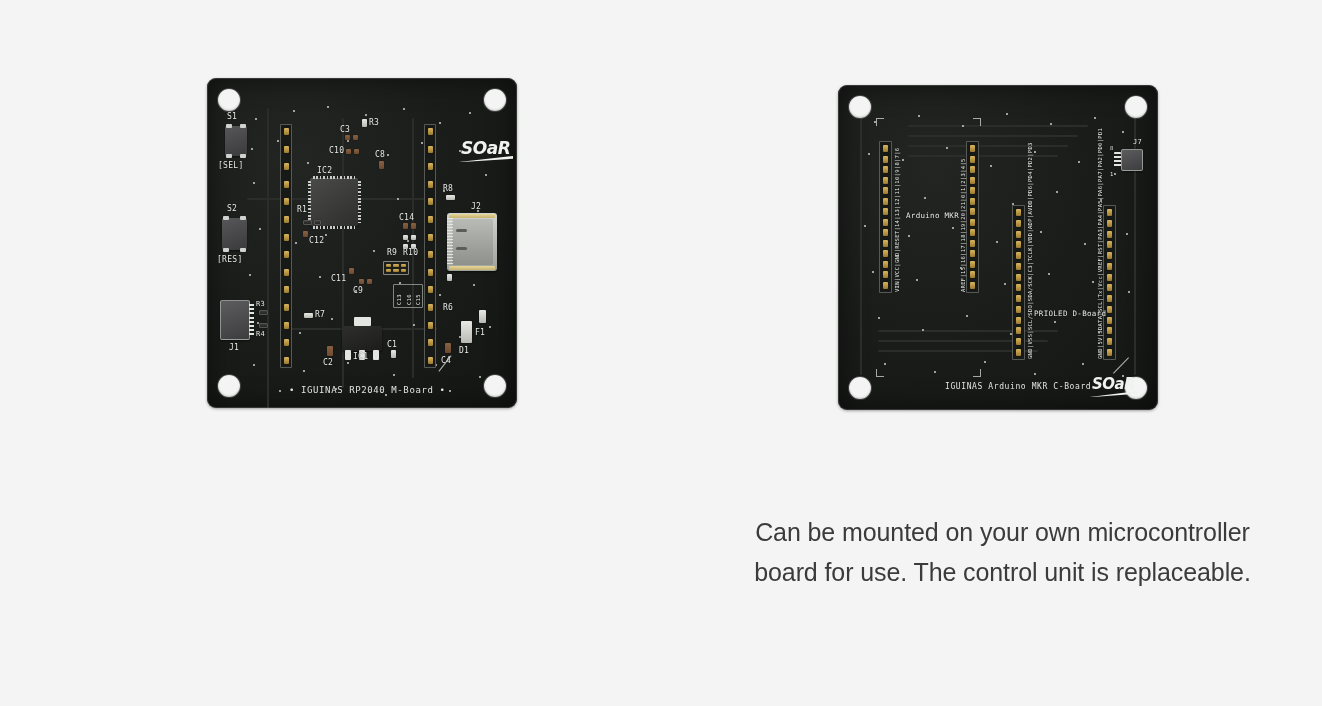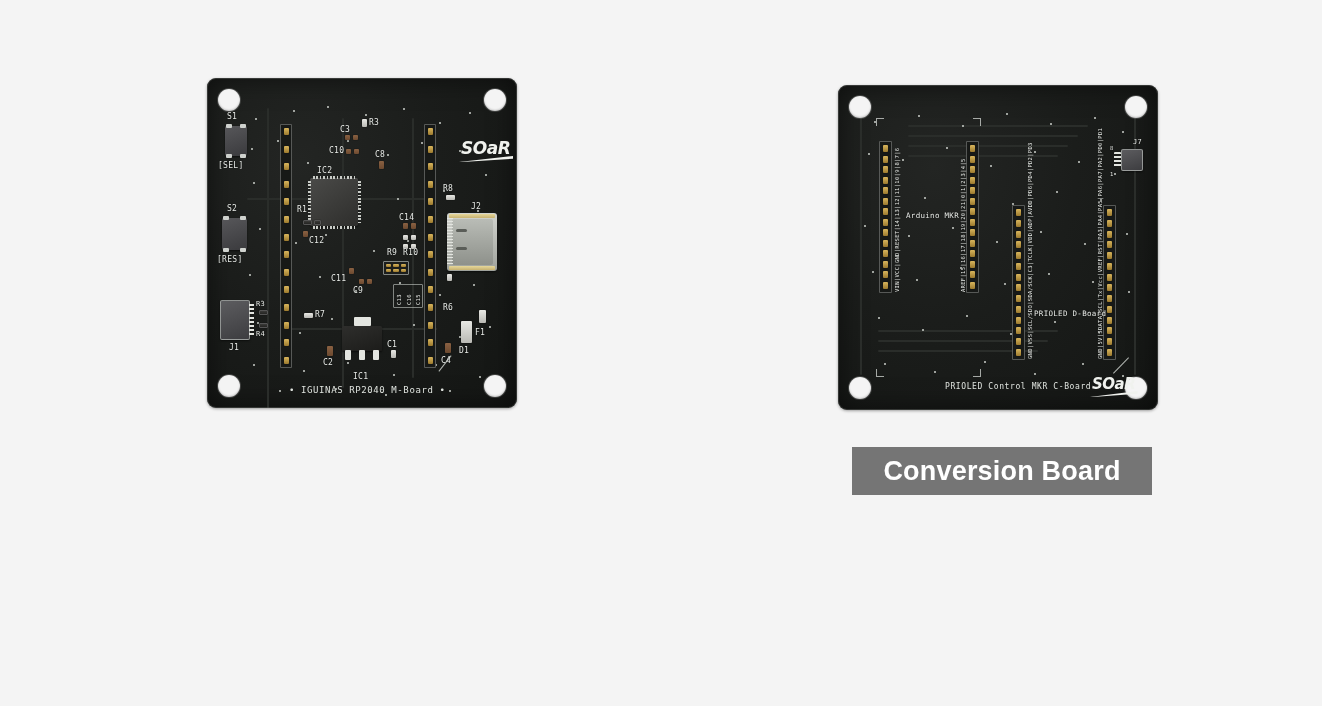--- a/index.html
+++ b/index.html
@@ -421,21 +421,21 @@
 
         <div class="part cap-wht" style="left:97px;top:235px;width:9px;height:5px;"></div>
         <div class="silk" style="left:108px;top:232px;">R7</div>
 
         <div class="sot23" style="left:135px;top:248px;width:40px;height:25px;">
           <div class="tab" style="left:12px;top:-9px;width:17px;height:9px;"></div>
           <div class="tab" style="left:3px;bottom:-9px;width:6px;height:10px;"></div>
           <div class="tab" style="left:17px;bottom:-9px;width:6px;height:10px;"></div>
           <div class="tab" style="left:31px;bottom:-9px;width:6px;height:10px;"></div>
         </div>
-        <div class="silk" style="left:146px;top:294px;">IC1</div>
+        <div class="silk" style="left:146px;top:274px;">IC1</div>
 
         <div class="part cap-tan" style="left:120px;top:268px;width:6px;height:10px;"></div>
         <div class="silk" style="left:116px;top:280px;">C2</div>
 
         <div class="part cap-wht" style="left:184px;top:272px;width:5px;height:8px;"></div>
         <div class="silk" style="left:180px;top:262px;">C1</div>
 
         <div class="logo-soar" style="left:254px;top:60px;font-size:17px;">
           <span>SOaR</span>
           <span class="swoosh"></span>
@@ -632,26 +632,24 @@
         <div class="silk sm" style="left:295px;top:53px;">J7</div>
         <div class="silk xs" style="left:272px;top:60px;">8</div>
         <div class="silk xs" style="left:272px;top:86px;">1</div>
 
         <div class="logo-soar" style="left:254px;top:290px;font-size:15px;">
           <span>SOaR</span>
           <span class="swoosh"></span>
         </div>
 
         <div class="board-name" style="left:107px;top:297px;font-size:8px;">
-          <span>PRIOLED Control MKR C-Board</span>
+          <span>IGUINAS Arduino MKR C-Board</span>
         </div>
 
         <div class="pcb-edge"></div>
       </div>
     </div>
 
-    <div class="badge" id="badge-right">
-      <span>Conversion Board</span>
-    </div>
-
+
+    <div class="caption" id="cap-right">Can be mounted on your own microcontroller board for use. The control unit is replaceable.</div>
   </div>
 
 </div>
 
 </body></html>

